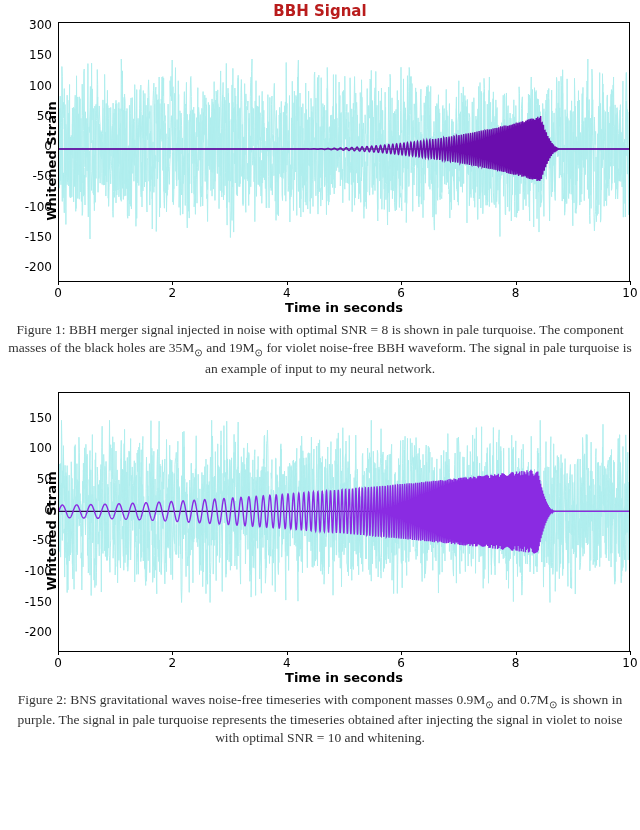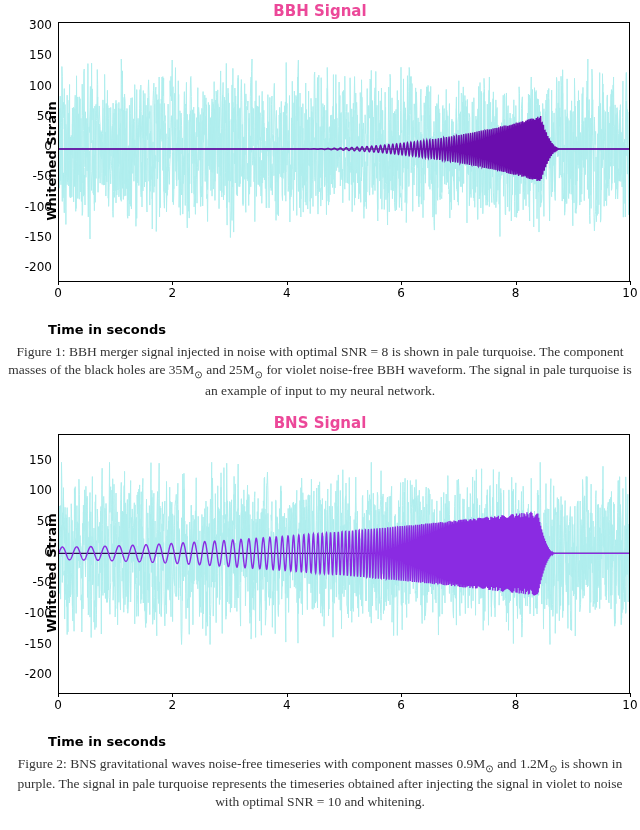--- a/index.html
+++ b/index.html
@@ -13,21 +13,21 @@
       width: 640px;
     }
     .chart-block {
       position: relative;
     }
     .chart-title {
       text-align: center;
       font-family: 'DejaVu Sans', Arial, sans-serif;
       font-size: 15px;
       font-weight: bold;
-      color: #ec4899;
+      color: #b91c1c;
       margin-top: 2px;
       margin-bottom: 2px;
     }
     .plot-area {
       position: relative;
       margin-left: 58px;
       margin-right: 10px;
       height: 260px;
       border: 1px solid #000;
       box-sizing: border-box;
@@ -38,24 +38,24 @@
       left: -8px;
       top: 50%;
       transform: translateY(-50%) rotate(-90deg);
       transform-origin: center;
       font-family: 'DejaVu Sans', Arial, sans-serif;
       font-size: 13px;
       font-weight: bold;
       white-space: nowrap;
     }
     .xlabel {
+      text-align: center;
       font-family: 'DejaVu Sans', Arial, sans-serif;
       font-size: 13px;
       font-weight: bold;
-      margin-top: 22px;
       margin-left: 48px;
     }
     .yticks {
       position: absolute;
       left: 20px;
       top: 0;
       height: 260px;
       width: 34px;
       font-family: 'DejaVu Sans', Arial, sans-serif;
       font-size: 12px;
@@ -141,26 +141,25 @@
         <span class="tick-mark-x" style="left:60%;"></span>
           <span class="xtick" style="left:60%;">6</span>
         <span class="tick-mark-x" style="left:80%;"></span>
           <span class="xtick" style="left:80%;">8</span>
         <span class="tick-mark-x" style="left:100%;"></span>
           <span class="xtick" style="left:100%;">10</span>
       </div>
     </div>
     <div class="xlabel">Time in seconds</div>
     <div class="caption">
-      <span>Figure 1: BBH merger signal injected in noise with optimal SNR = 8 is shown in pale turquoise. The component masses of the black holes are 35M</span><span class="sub-odot">⊙</span><span> and 25M</span><span class="sub-odot">⊙</span><span> for violet noise-free BBH waveform. The signal in pale turquoise is an example of input to my neural network.</span>
+      <span>Figure 1: BBH merger signal injected in noise with optimal SNR = 8 is shown in pale turquoise. The component masses of the black holes are 35M</span><span class="sub-odot">⊙</span><span> and 19M</span><span class="sub-odot">⊙</span><span> for violet noise-free BBH waveform. The signal in pale turquoise is an example of input to my neural network.</span>
     </div>
   </div>
 
   <div class="chart-block">
-    <div class="chart-title">BNS Signal</div>
     <div style="position:relative;">
       <div class="ylabel">Whitened Strain</div>
       <div class="yticks">
         <span class="ytick" style="top:92.5%;">-200</span>
         <span class="ytick" style="top:80.7%;">-150</span>
         <span class="ytick" style="top:68.9%;">-100</span>
         <span class="ytick" style="top:57.1%;">-50</span>
         <span class="ytick" style="top:45.3%;">0</span>
         <span class="ytick" style="top:33.5%;">50</span>
         <span class="ytick" style="top:21.7%;">100</span>
@@ -184,17 +183,17 @@
         <span class="tick-mark-x" style="left:60%;"></span>
           <span class="xtick" style="left:60%;">6</span>
         <span class="tick-mark-x" style="left:80%;"></span>
           <span class="xtick" style="left:80%;">8</span>
         <span class="tick-mark-x" style="left:100%;"></span>
           <span class="xtick" style="left:100%;">10</span>
       </div>
     </div>
     <div class="xlabel">Time in seconds</div>
     <div class="caption">
-      <span>Figure 2: BNS gravitational waves noise-free timeseries with component masses 0.9M</span><span class="sub-odot">⊙</span><span> and 1.2M</span><span class="sub-odot">⊙</span><span> is shown in purple. The signal in pale turquoise represents the timeseries obtained after injecting the signal in violet to noise with optimal SNR = 10 and whitening.</span>
+      <span>Figure 2: BNS gravitational waves noise-free timeseries with component masses 0.9M</span><span class="sub-odot">⊙</span><span> and 0.7M</span><span class="sub-odot">⊙</span><span> is shown in purple. The signal in pale turquoise represents the timeseries obtained after injecting the signal in violet to noise with optimal SNR = 10 and whitening.</span>
     </div>
   </div>
 
 </div>
 
 </body></html>

